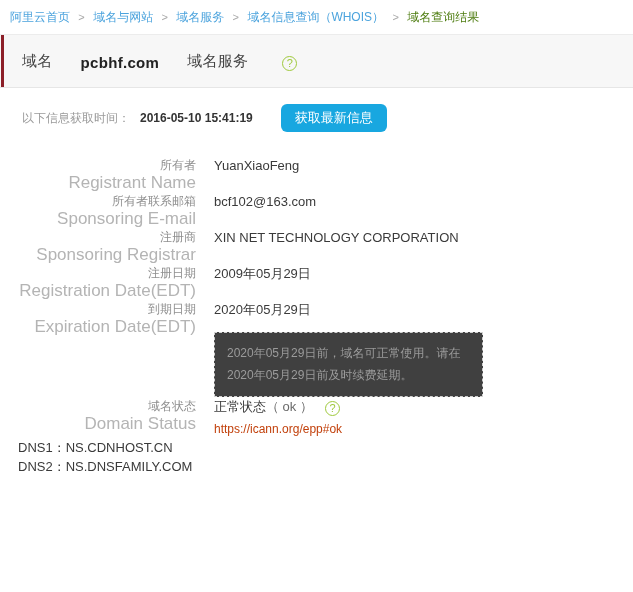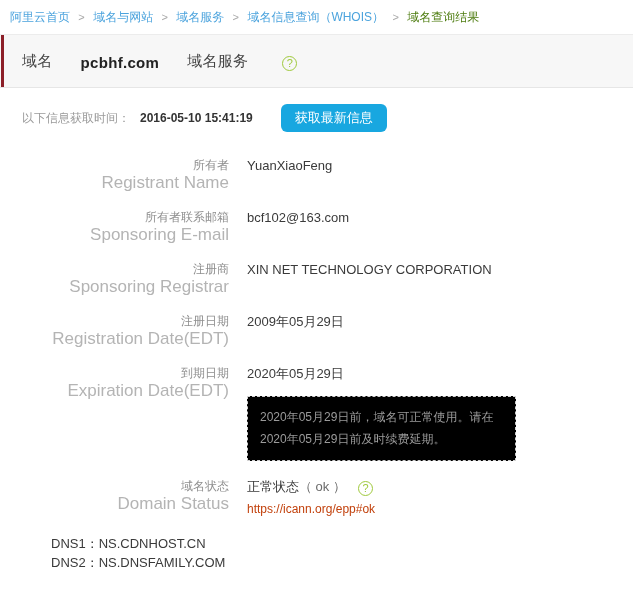--- a/index.html
+++ b/index.html
@@ -115,27 +115,26 @@
     padding: 7px 14px 8px;
     cursor: pointer;
     font-family: "Liberation Sans", "DejaVu Sans", sans-serif;
     line-height: 1;
   }
 
   
   .info-table {
     margin-top: 24px;
     width: 501px;
-    padding-left: 33px;
   }
   .info-row {
     display: flex;
     align-items: flex-start;
   }
-  .info-row + .info-row { margin-top: 16px; }
+  .info-row + .info-row { }
 
   .label-cell {
     width: 196px;
     min-width: 196px;
     text-align: right;
     padding-right: 0;
     color: #9c9c9c;
     line-height: 18px;
   }
   .label-cn {
@@ -155,21 +154,21 @@
     line-height: 19px;
     flex: 1;
   }
   .value-cell .v-line { display: block; }
 
   
   .notice-box {
     margin-top: 13px;
     margin-right: 18px;
     border: 1px dashed #d2d2d2;
-    background: #000000;
+    background: #404040;
     color: #9b9b9b;
     font-size: 12px;
     line-height: 22px;
     padding: 9px 12px 10px;
     max-width: 381px;
   }
 
   
   .status-line {
     display: flex;

